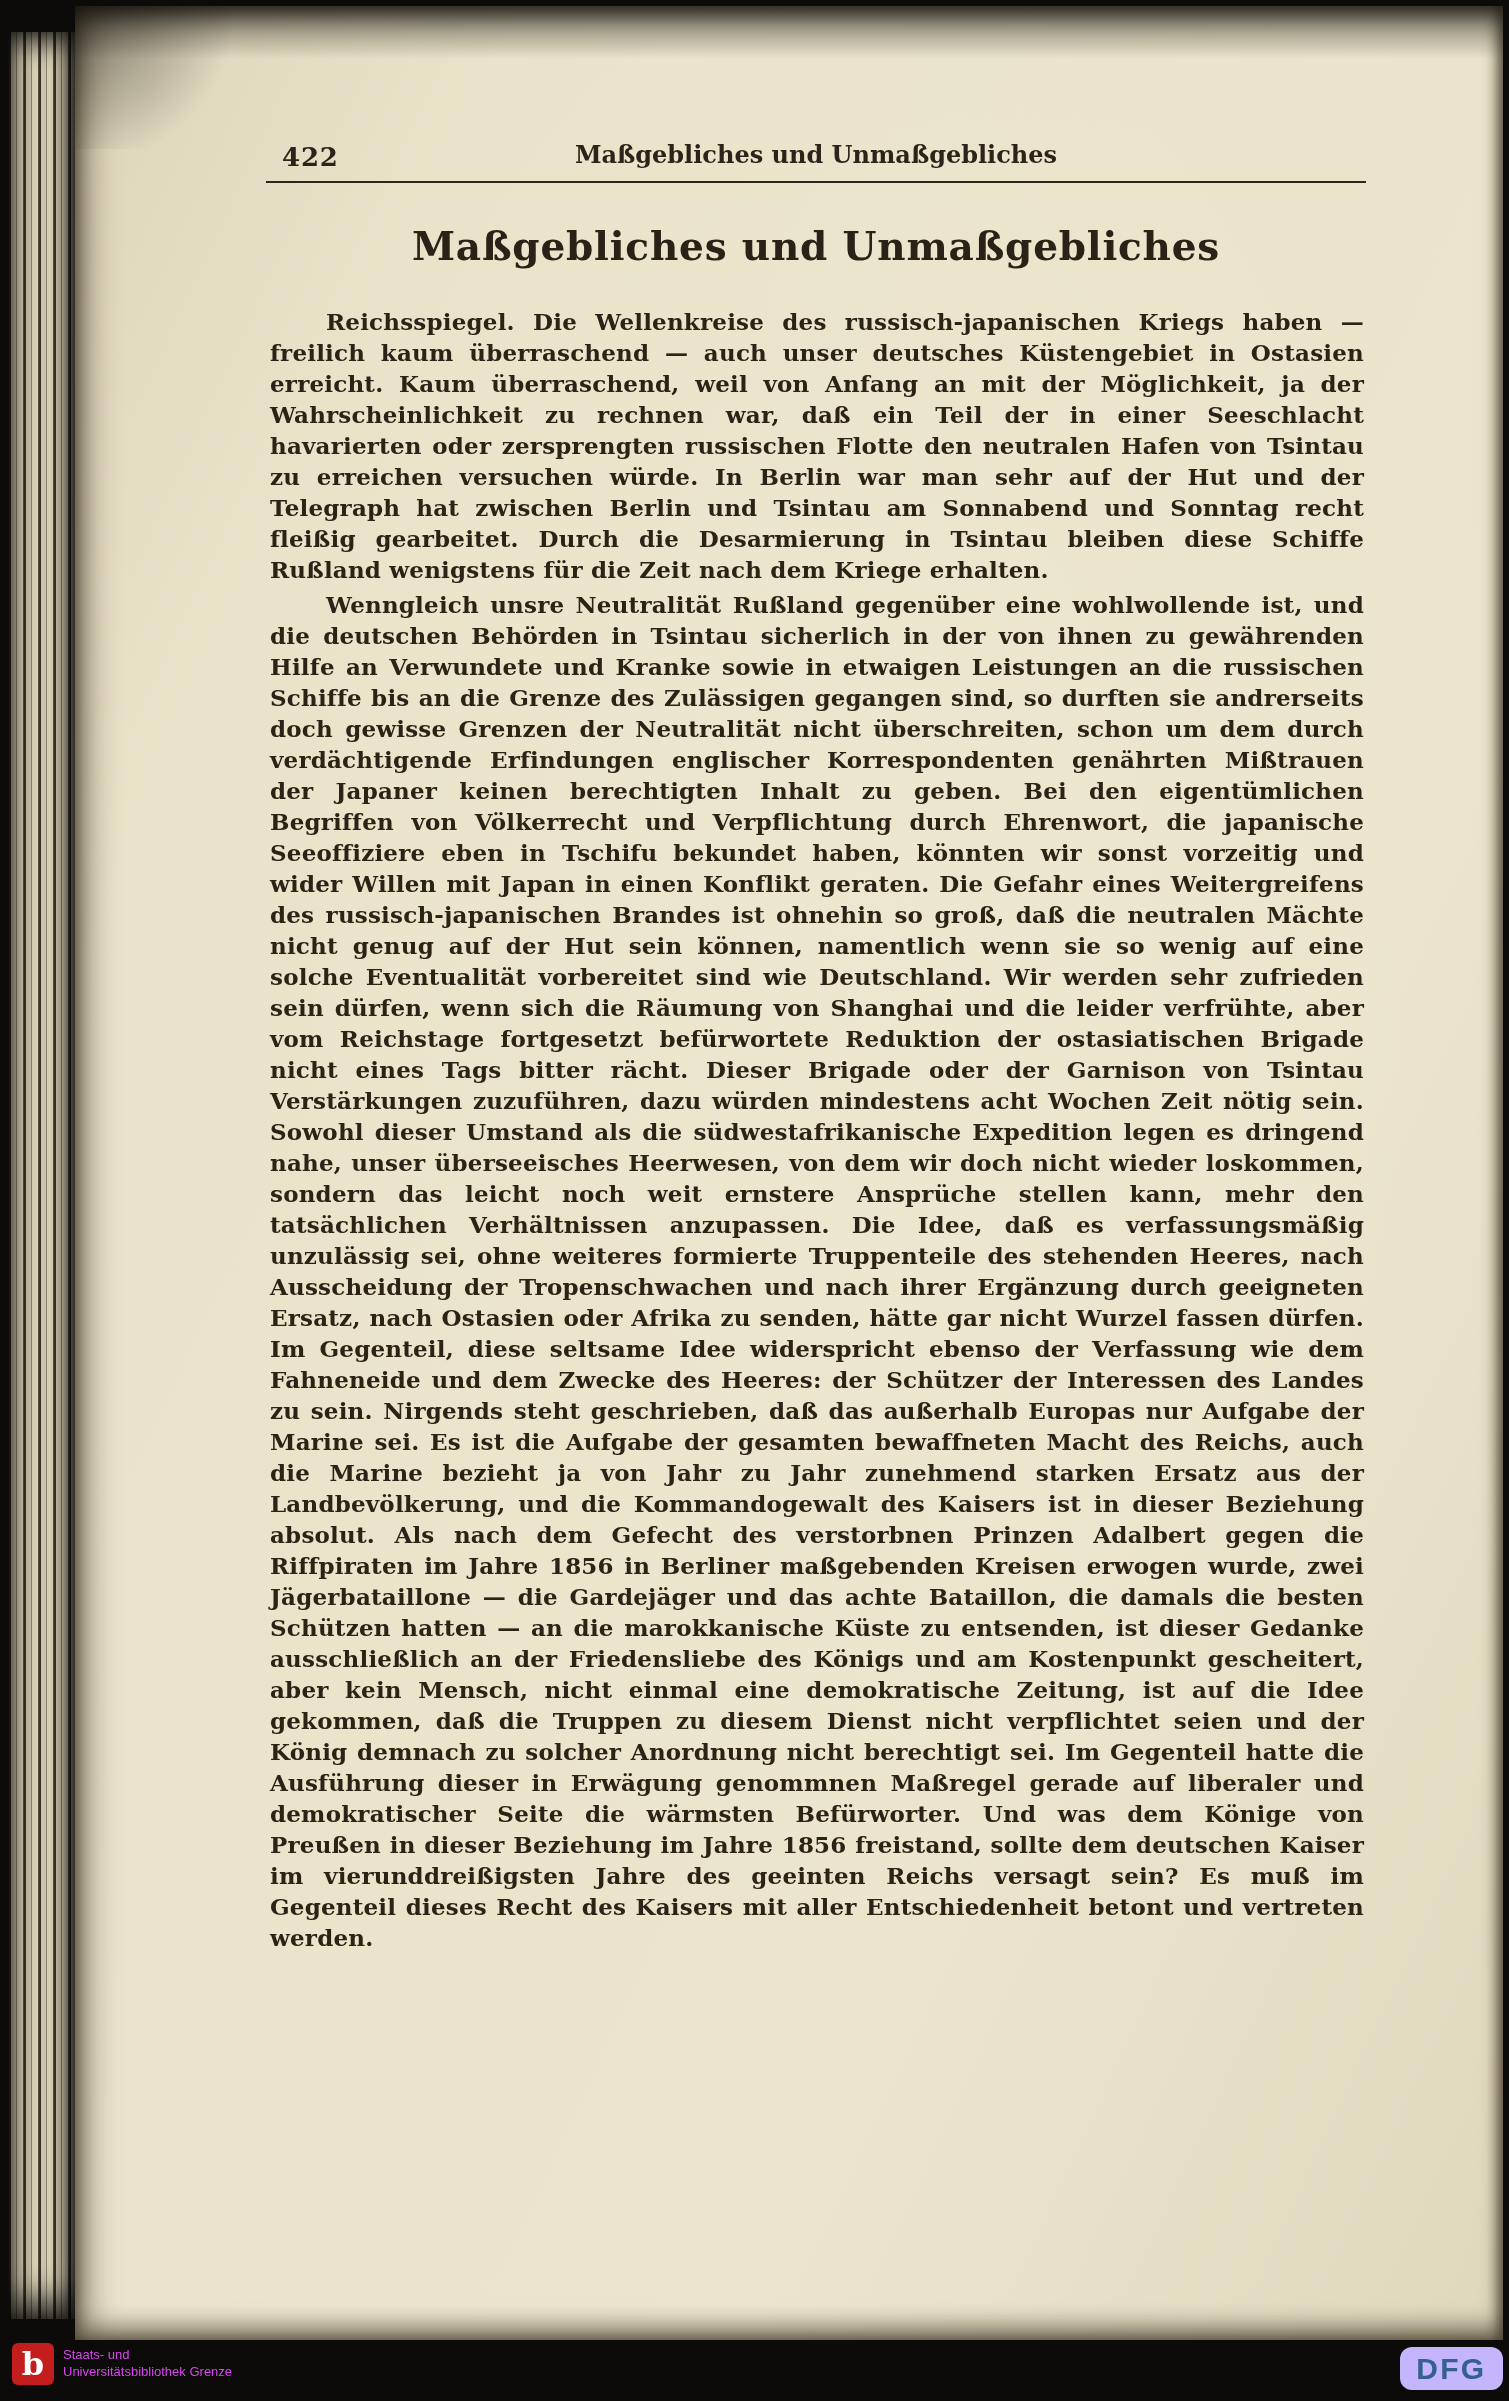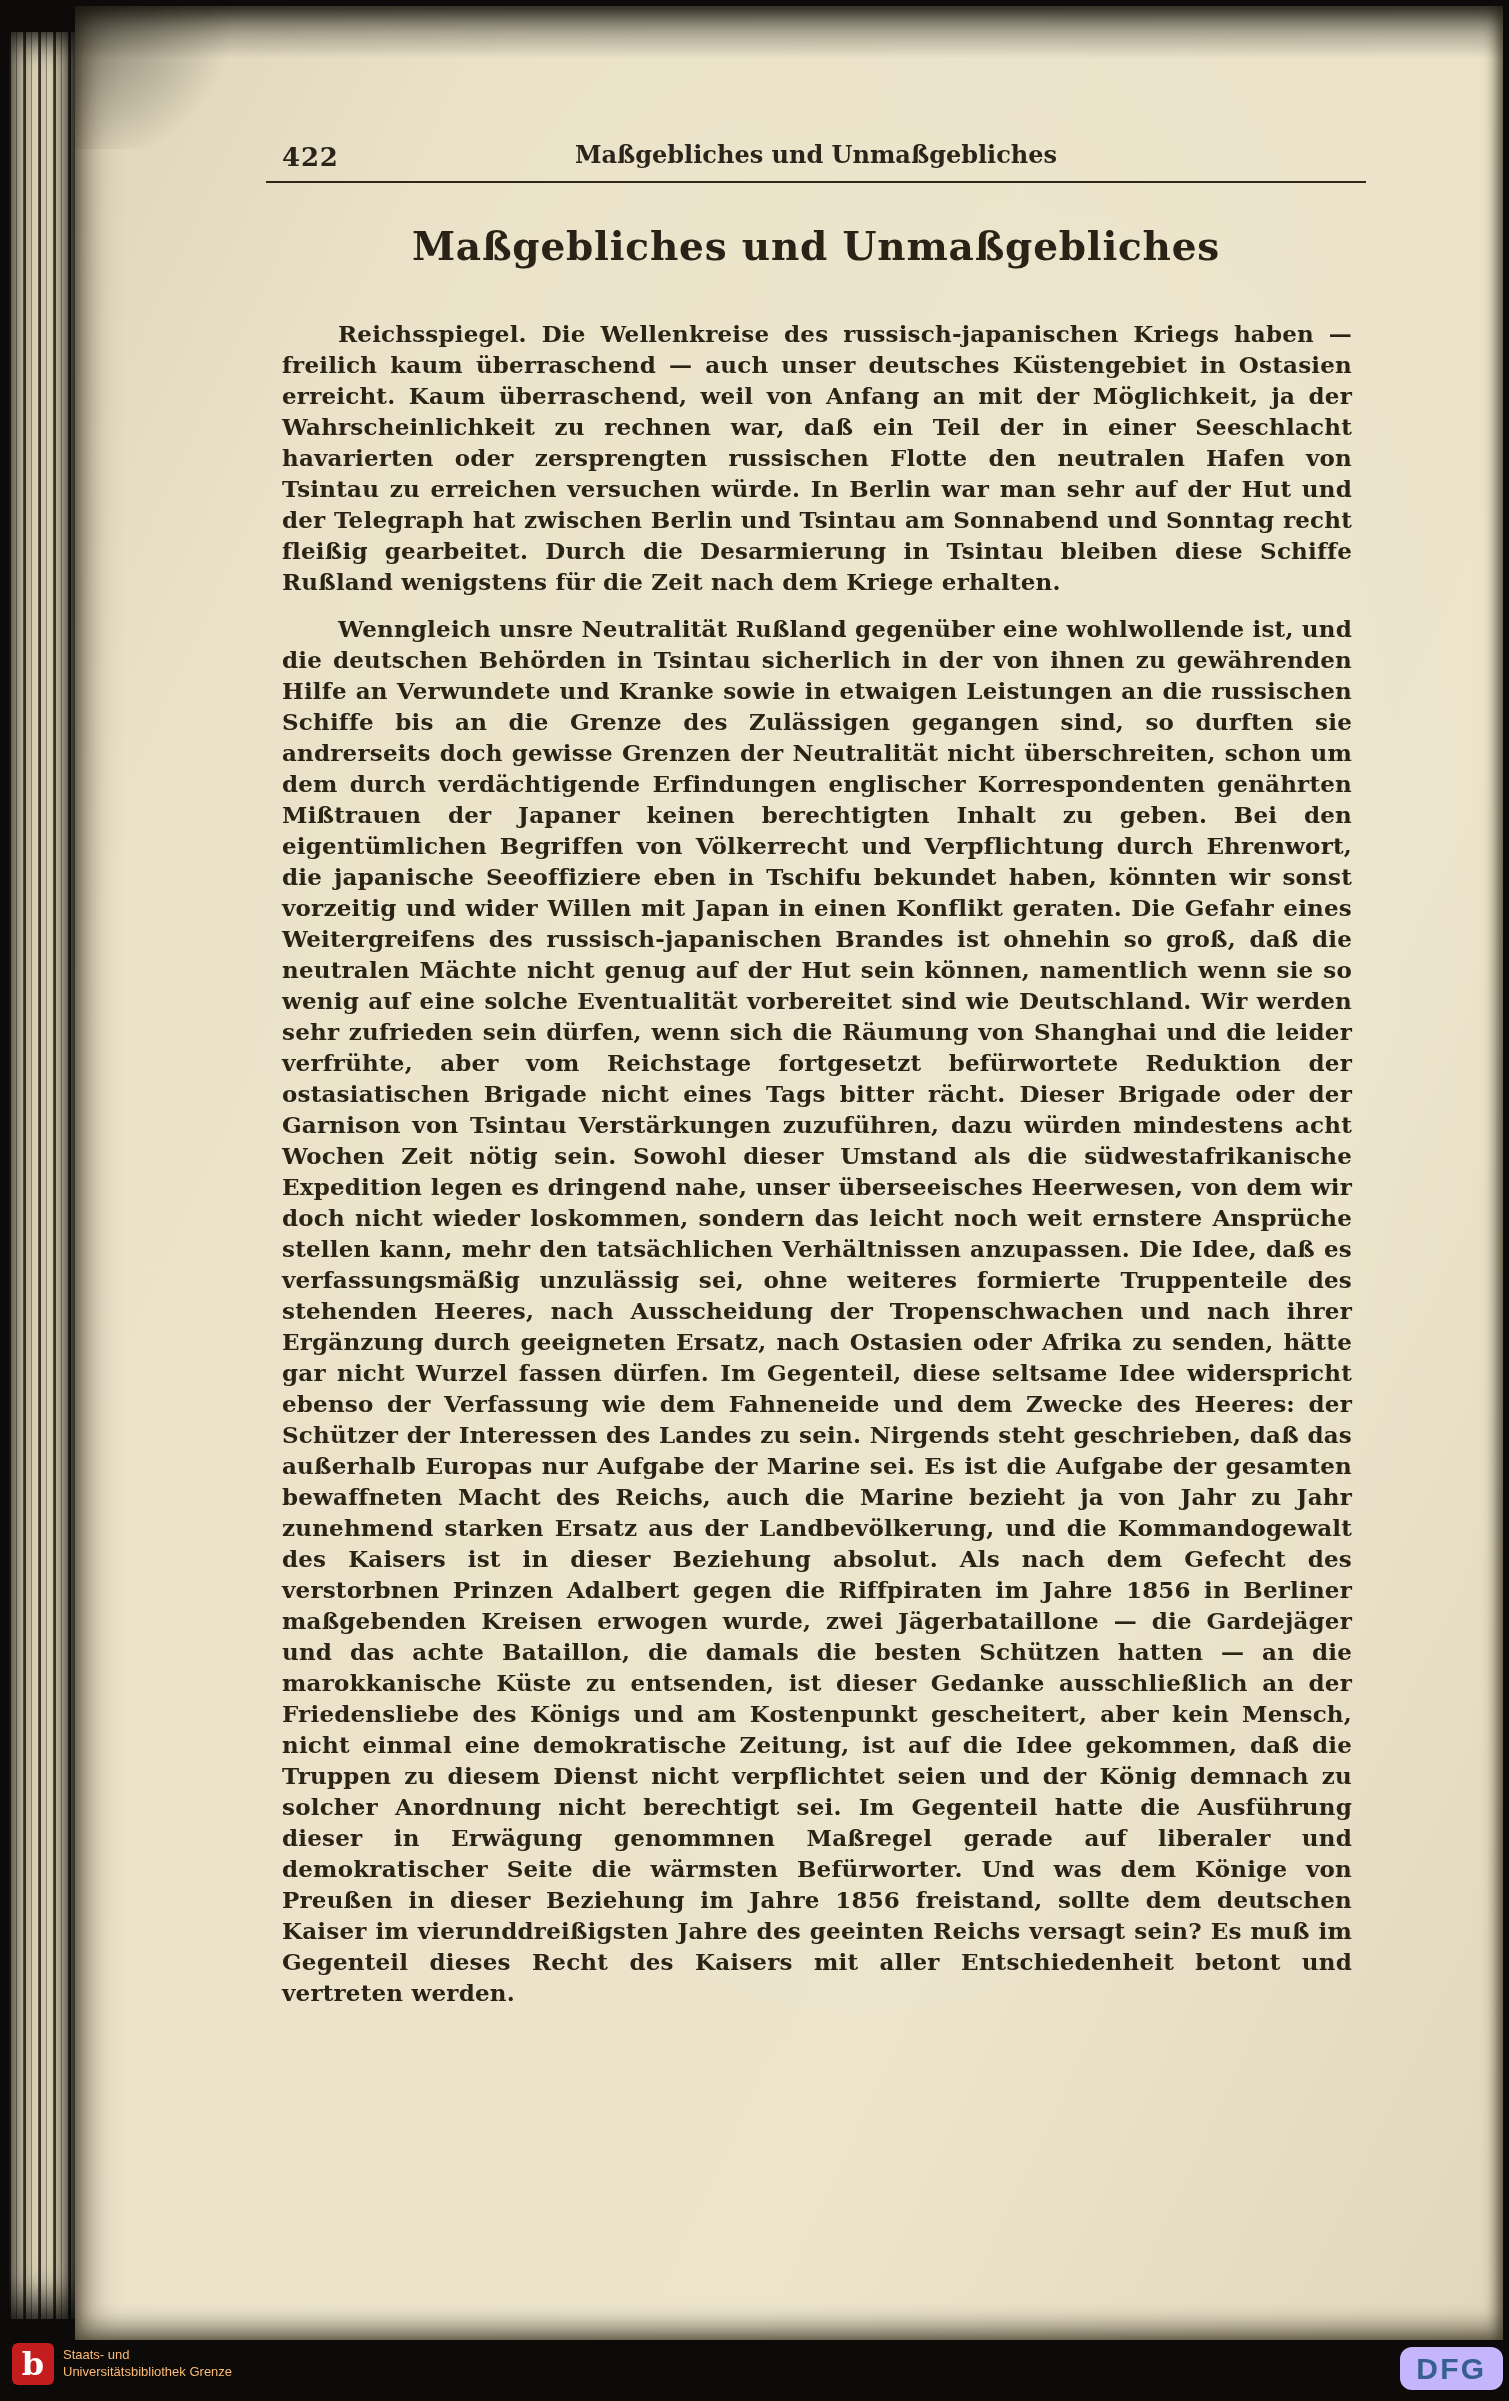--- a/index.html
+++ b/index.html
@@ -71,36 +71,36 @@
   }
 
   .body-column{
     position:absolute;left:266px;top:302px;width:1102px;
     font-size:23px;line-height:31px;
     color:#2c2317;
     text-align:justify;
     font-weight:bold;
     letter-spacing:0.2px;
   }
-  .body-column p{margin:16px;text-indent:56px;}
+  .body-column p{margin:4px;text-indent:56px;}
 
   
   .library-logo{
     position:absolute;left:12px;top:2343px;
     display:flex;align-items:center;gap:9px;
   }
   .library-mark{
     width:42px;height:42px;border-radius:6px;
     background:#c41d1d;
     color:#ffffff;
     font-size:32px;font-weight:bold;
     display:flex;align-items:center;justify-content:center;
     font-family:"DejaVu Serif", serif;
   }
-  .library-text{color:#fdba74;font-family:"Liberation Sans", sans-serif;font-size:13px;line-height:16.6px;}
+  .library-text{color:#d946ef;font-family:"Liberation Sans", sans-serif;font-size:13px;line-height:16.6px;}
   .dfg-logo{
     position:absolute;right:6px;top:2347px;
     background:#c4b5fd;
     border-radius:12px;
     padding:4.5px 16.6px;
   }
   .dfg-text{
     color:#36618e;font-family:"Liberation Sans", sans-serif;
     font-size:30px;font-weight:bold;letter-spacing:2.3px;
   }

